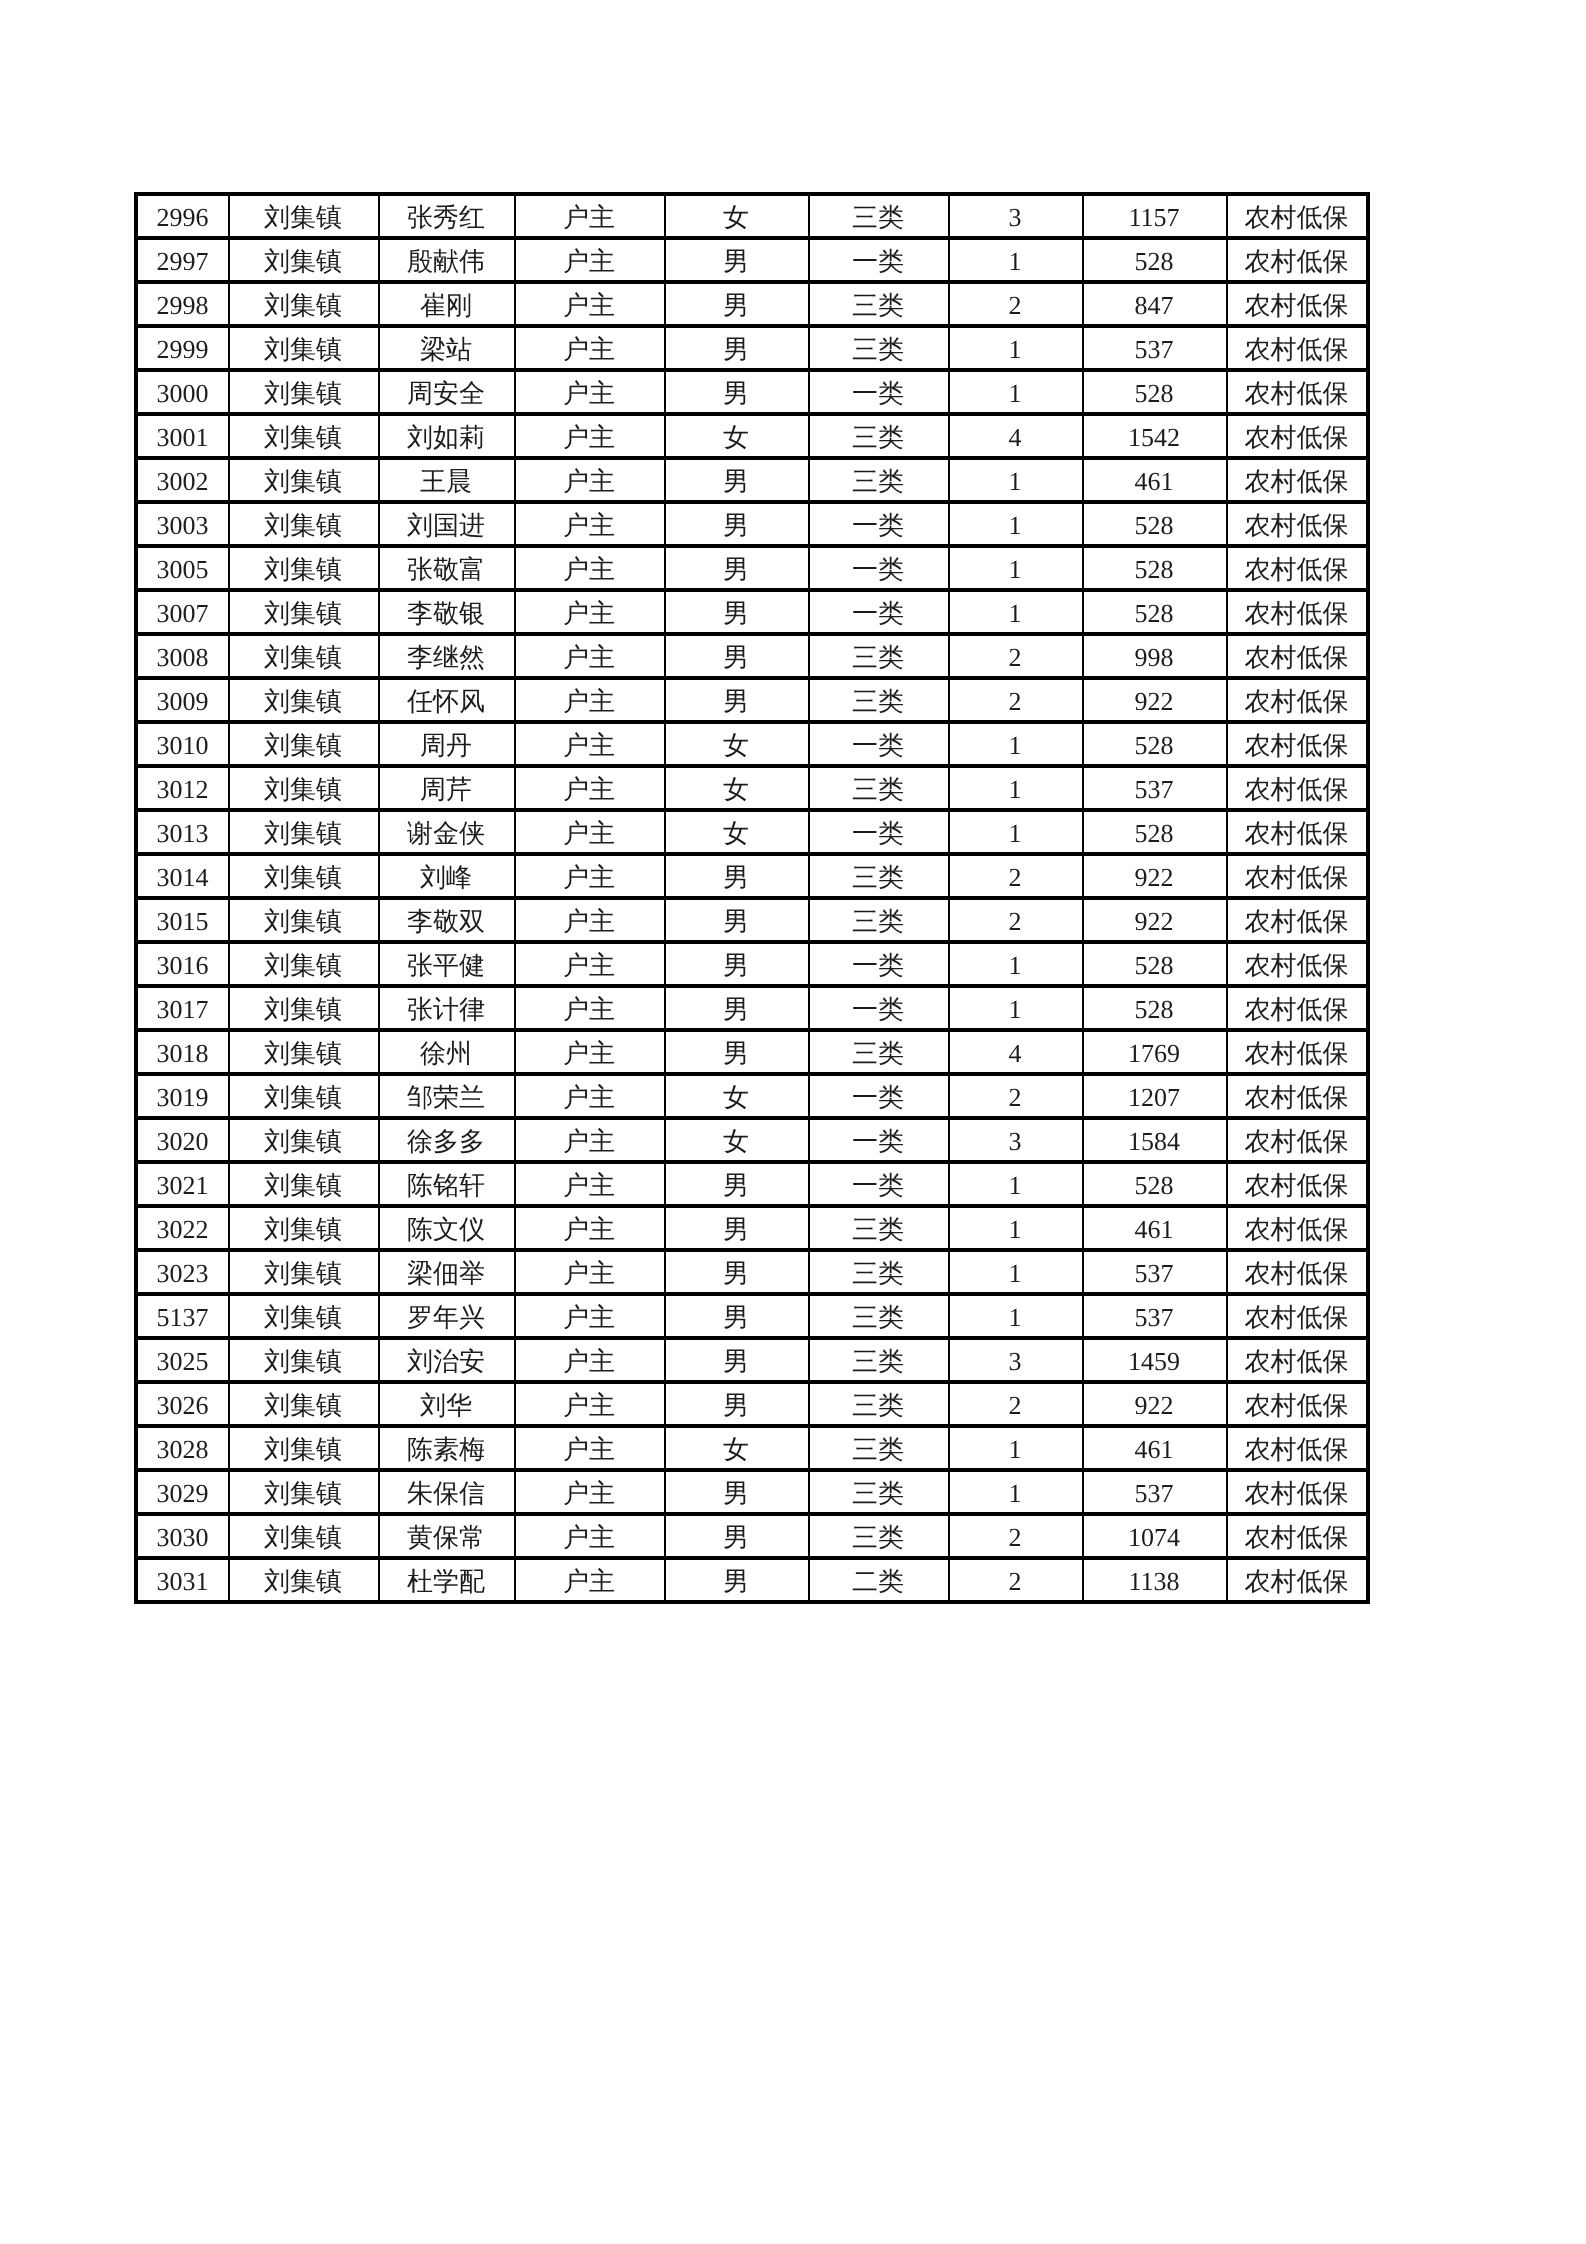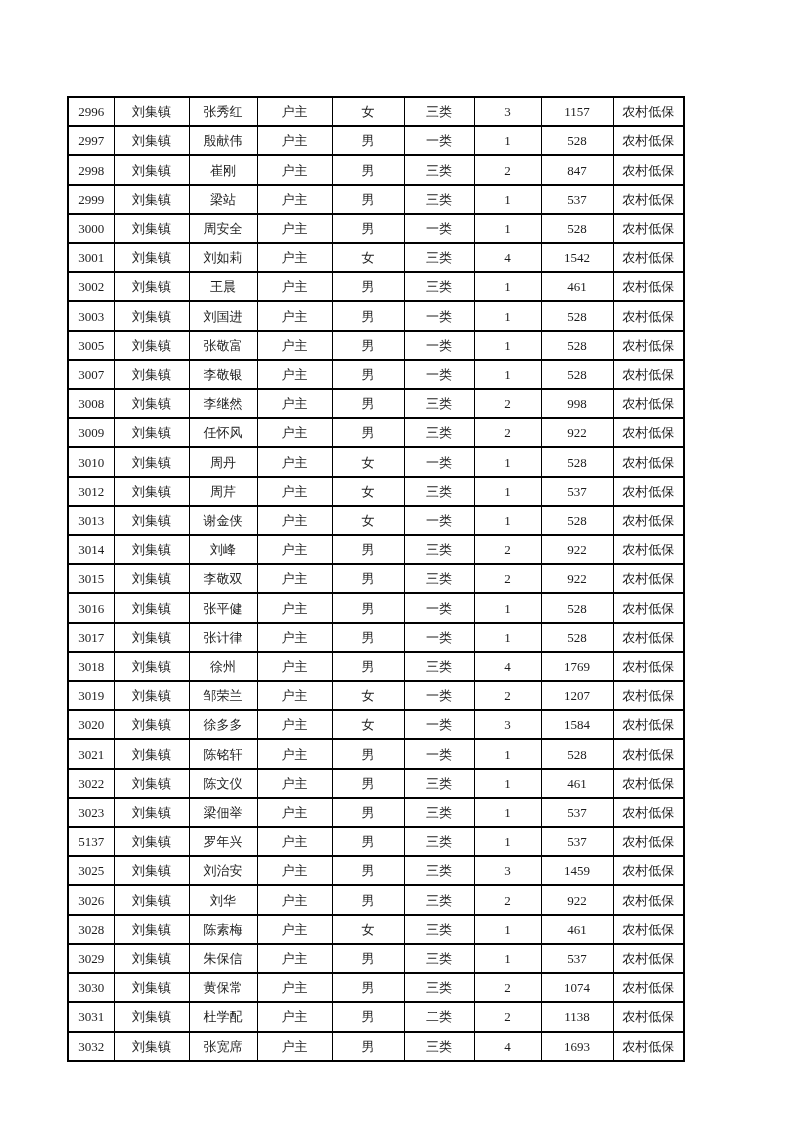--- a/index.html
+++ b/index.html
@@ -22,21 +22,21 @@
   .page {
     position: absolute;
     inset: 0;
     background: var(--bg);
   }
   table.data-table {
     position: absolute;
     left: 67px;
     top: 96px;
     width: 616px;
-    height: 966px;
+    height: 706px;
     border-collapse: collapse;
     table-layout: fixed;
     border: 2px solid var(--border);
   }
   table.data-table td {
     border-left: 1px solid var(--border);
     border-right: 1px solid var(--border);
     border-top: 2px solid var(--border);
     border-bottom: 2px solid var(--border);
     padding: 0;
@@ -411,26 +411,15 @@
           <td>3031</td>
           <td>刘集镇</td>
           <td>杜学配</td>
           <td>户主</td>
           <td>男</td>
           <td>二类</td>
           <td>2</td>
           <td>1138</td>
           <td>农村低保</td>
         </tr>
-        <tr>
-          <td>3032</td>
-          <td>刘集镇</td>
-          <td>张宽席</td>
-          <td>户主</td>
-          <td>男</td>
-          <td>三类</td>
-          <td>4</td>
-          <td>1693</td>
-          <td>农村低保</td>
-        </tr>
       </tbody>
   </table>
 </div>
 
 </body></html>

